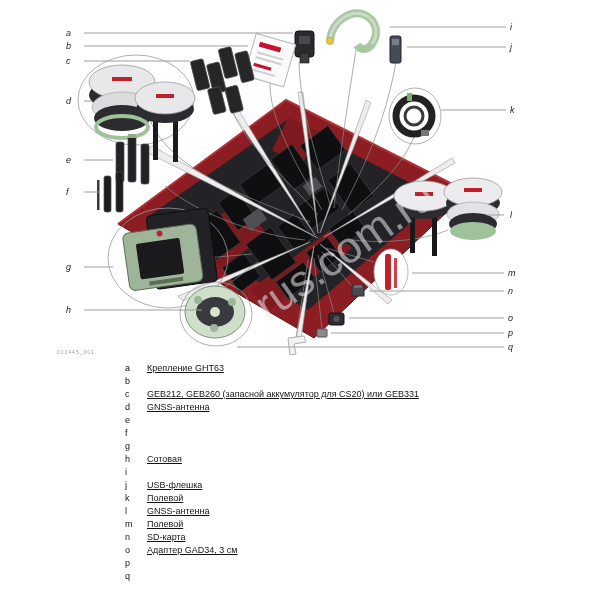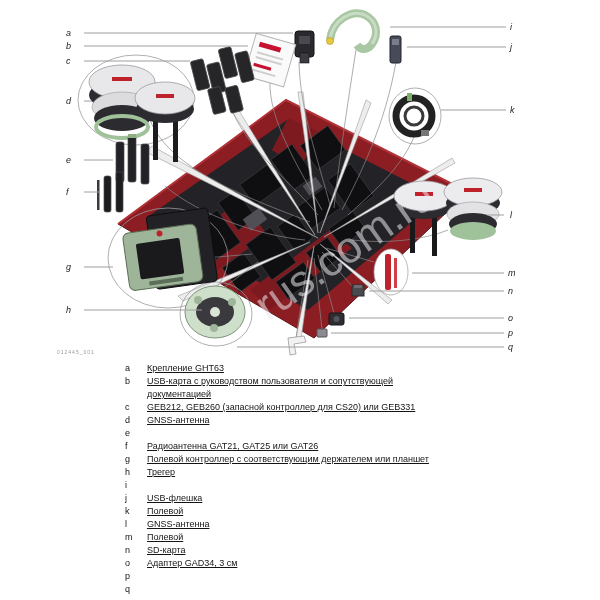--- a/index.html
+++ b/index.html
@@ -264,44 +264,41 @@
     <span class="fig-num">012445_001</span>
   </div>
 
   <div class="legend">
     <div class="legend-row">
         <span class="legend-letter">a</span>
         <span class="legend-desc">Крепление GHT63</span>
       </div>
     <div class="legend-row">
         <span class="legend-letter">b</span>
-        <span class="legend-desc">USB-карта с руководством пользователя и сопутствующей документацией</span>
       </div>
     <div class="legend-row">
         <span class="legend-letter">c</span>
-        <span class="legend-desc">GEB212, GEB260 (запасной контроллер для CS20) или GEB331</span>
+        <span class="legend-desc">GEB212, GEB260 (запасной аккумулятор для CS20) или GEB331</span>
       </div>
     <div class="legend-row">
         <span class="legend-letter">d</span>
         <span class="legend-desc">GNSS-антенна</span>
       </div>
     <div class="legend-row">
         <span class="legend-letter">e</span>
       </div>
     <div class="legend-row">
         <span class="legend-letter">f</span>
-        <span class="legend-desc">Радиоантенна GAT21, GAT25 или GAT26</span>
       </div>
     <div class="legend-row">
         <span class="legend-letter">g</span>
-        <span class="legend-desc">Полевой контроллер с соответствующим держателем или планшет</span>
       </div>
     <div class="legend-row">
         <span class="legend-letter">h</span>
-        <span class="legend-desc">Трегер</span>
+        <span class="legend-desc">Сотовая</span>
       </div>
     <div class="legend-row">
         <span class="legend-letter">i</span>
       </div>
     <div class="legend-row">
         <span class="legend-letter">j</span>
         <span class="legend-desc">USB-флешка</span>
       </div>
     <div class="legend-row">
         <span class="legend-letter">k</span>

